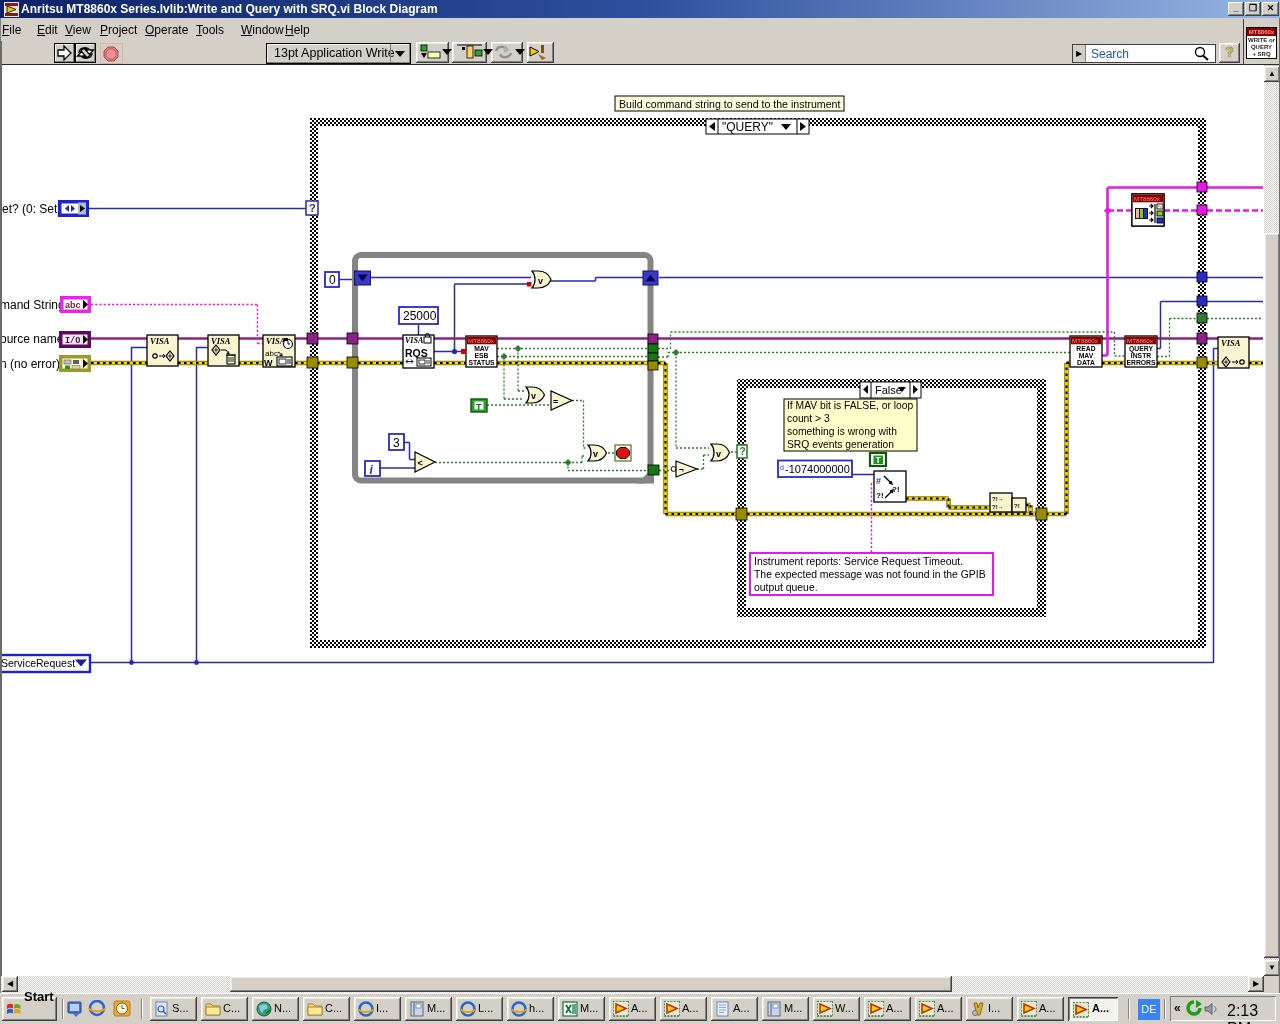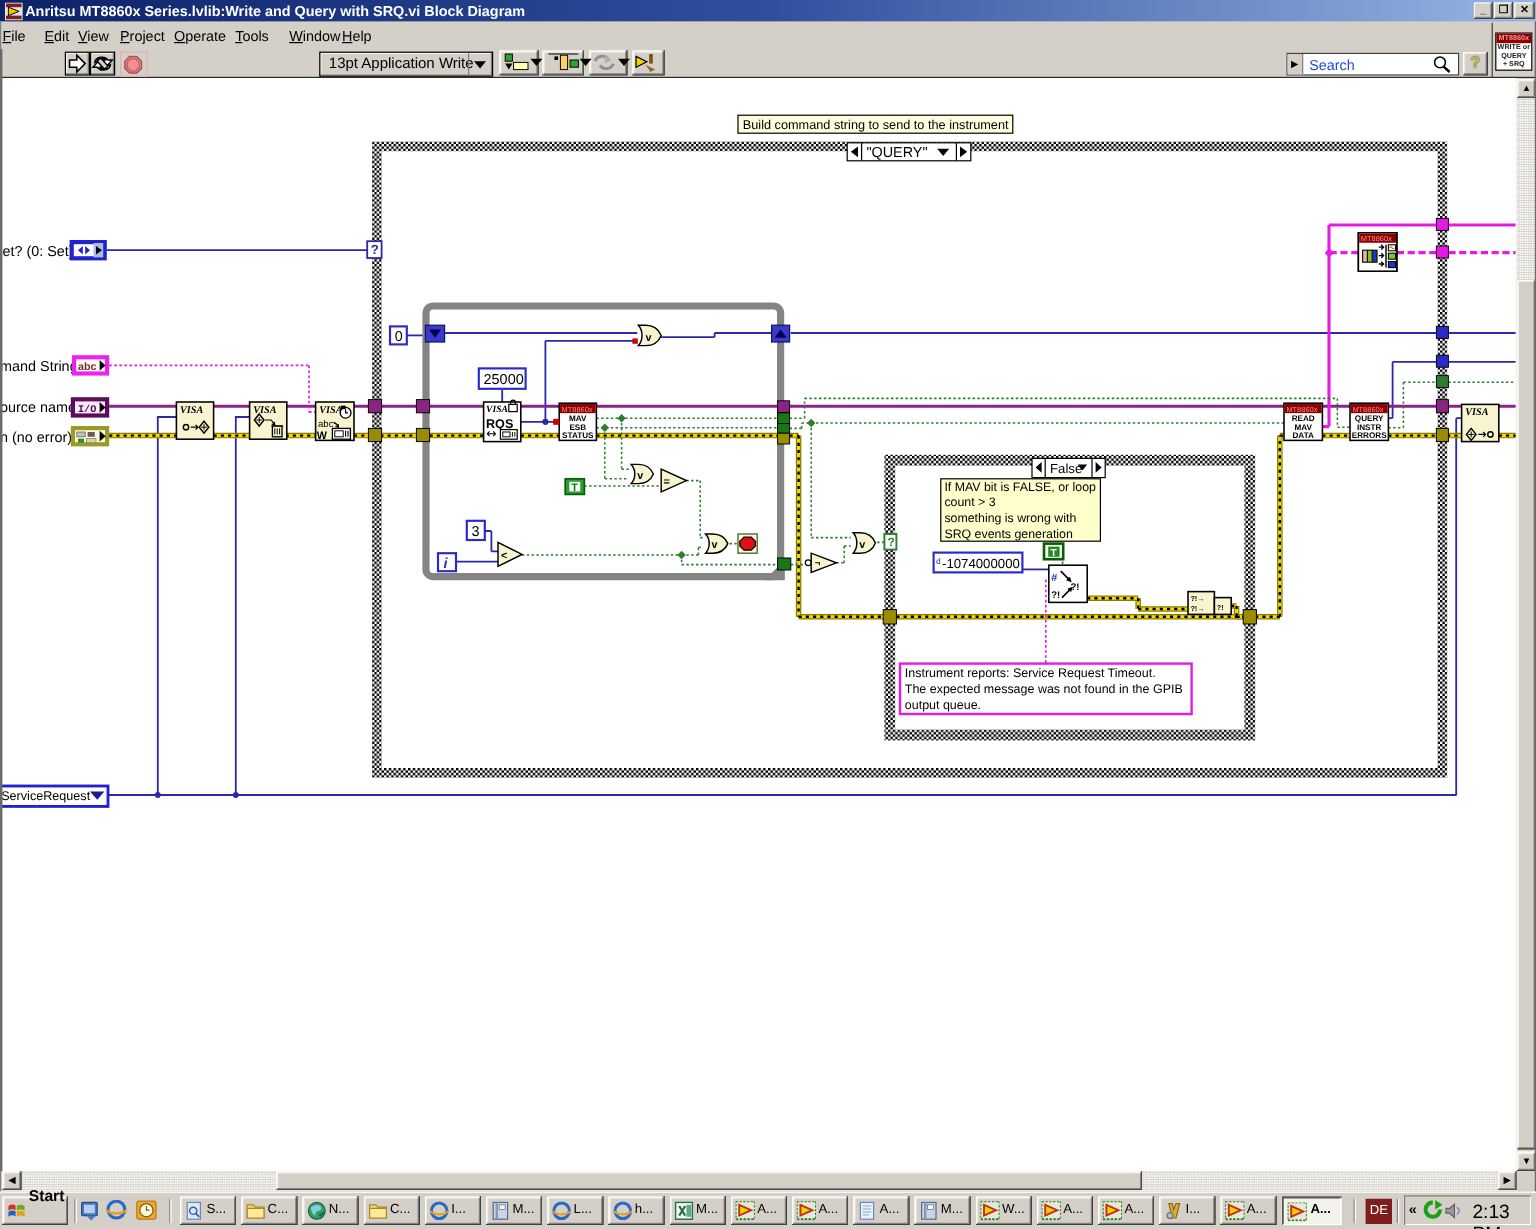--- a/index.html
+++ b/index.html
@@ -655,21 +655,21 @@
     <span class="lbl">A...</span>
   </div>
 <div class="tkb" style="left:1068px;width:50px;background:#f4f2ec;box-shadow:inset 1px 1px #404040,inset -1px -1px #fff,inset 2px 2px #808080;font-weight:bold">
     <svg class="tico" style="left:5px;top:5px">
       <use href="#iLV"></use>
     </svg>
     <span class="lbl" style="left:24px">A...</span>
   </div>
 <div class="abs" style="left:1128px;top:999px;width:1px;height:20px;background:#808080"></div>
 <div class="abs" style="left:1129px;top:999px;width:1px;height:20px;background:#fff"></div>
-<div class="abs" style="left:1138px;top:999px;width:22px;height:21px;background:#7f1d1d;color:#fff;font-size:11px;text-align:center;line-height:21px">DE</div>
+<div class="abs" style="left:1138px;top:999px;width:22px;height:21px;background:#3b82f6;color:#fff;font-size:11px;text-align:center;line-height:21px">DE</div>
 <div class="abs" style="left:1164px;top:999px;width:1px;height:20px;background:#808080"></div>
 <div class="abs" style="left:1165px;top:999px;width:1px;height:20px;background:#fff"></div>
 <div class="abs" style="left:1170px;top:996px;width:106px;height:25px;background:#d4d0c8;box-shadow:inset 1px 1px #808080,inset -1px -1px #fff"></div>
 <div class="abs" style="left:1174px;top:1001px;font-size:12px;font-weight:bold">«</div>
 <svg class="abs" style="left:1186px;top:1000px" width="16" height="16" viewBox="0 0 16 16">
  <path d="M8,2 a6,6 0 1 0 6,6" fill="none" stroke="#18a018" stroke-width="3.4"></path>
  <polygon points="10,0 16,4 10,8" fill="#18a018"></polygon>
 </svg>
 <svg class="abs" style="left:1203px;top:1001px" width="16" height="16" viewBox="0 0 16 16">
  <polygon points="2,6 5,6 9,2.5 9,13.5 5,10 2,10" fill="#9a9aa2" stroke="#606068" stroke-width="1"></polygon>

